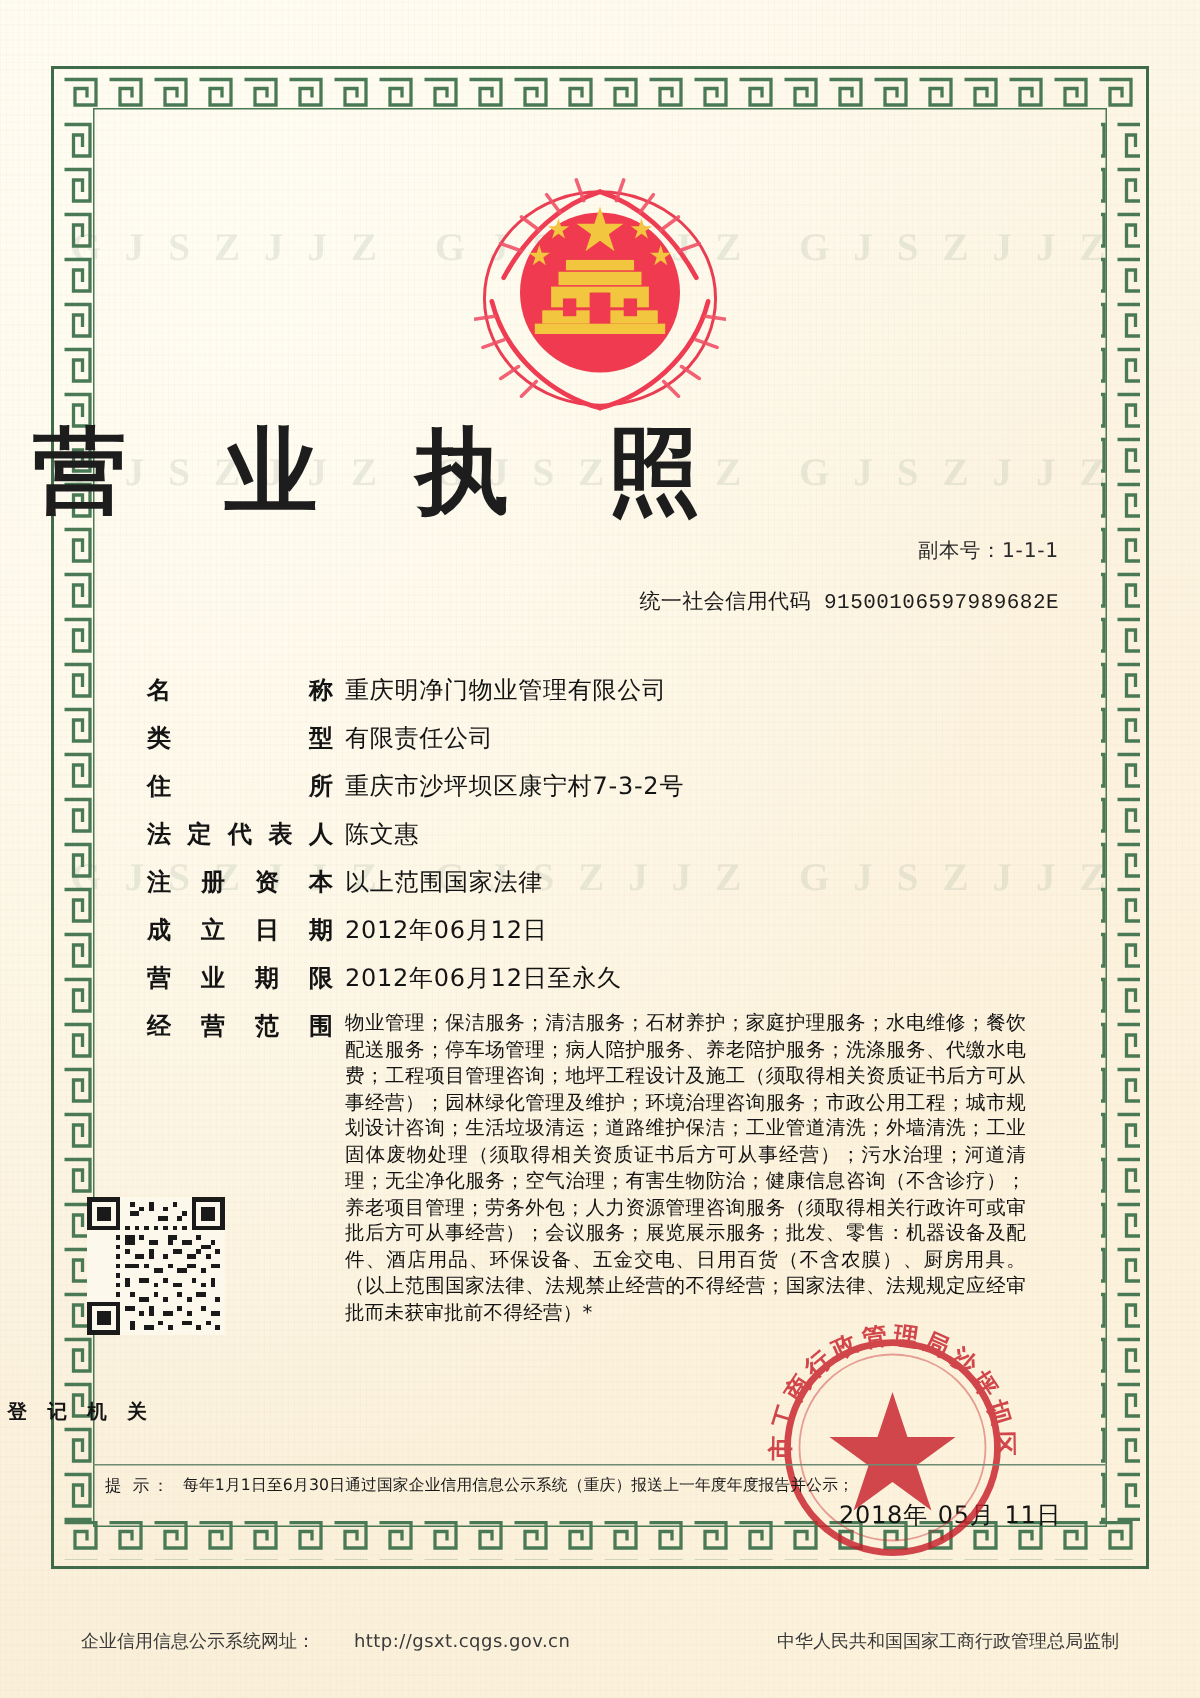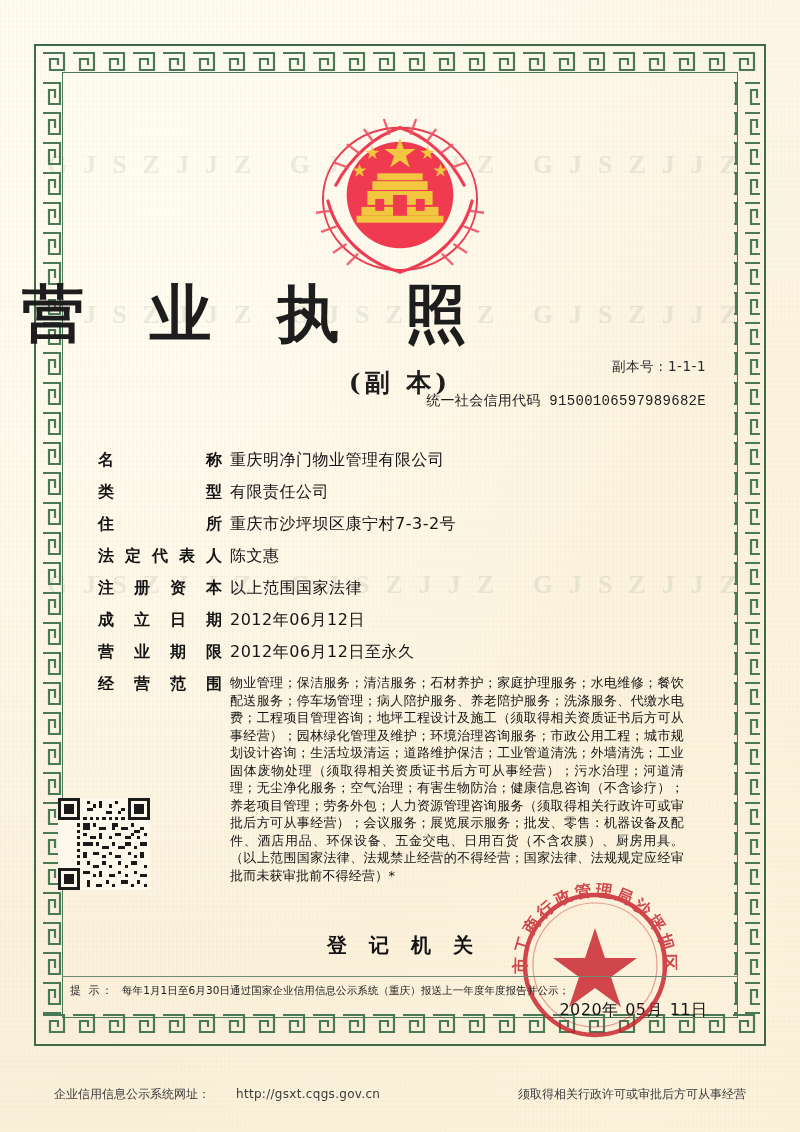--- a/index.html
+++ b/index.html
@@ -160,23 +160,23 @@
     left: 58px; top: 798px;
     width: 92px; height: 92px;
     background: #fff;
   }
 
   
   #authority {
     position: absolute;
     left: 0; top: 932px;
     width: 100%;
-    text-align: center;
-    font-family: Liberation Mono, monospace;
-    font-size: 20px;
+    text-align: left;
+    font-family: Liberation Sans, sans-serif;
+    font-size: 13px;
     font-weight: bold;
     letter-spacing: 5px;
     color: #141414;
     text-indent: 5px;
   }
   #date-line {
     position: absolute;
     right: 92px; top: 1000px;
     font-family: "DejaVu Sans", sans-serif;
     font-size: 16px;
@@ -322,21 +322,20 @@
         <polygon points="85,22 88.8,33.5 100.8,33.5 91,40.6 94.8,52.1 85,45 75.2,52.1 79,40.6 69.2,33.5 81.2,33.5"></polygon>
         <polygon points="57,30 58.7,35.2 64.2,35.2 59.7,38.4 61.4,43.6 57,40.4 52.6,43.6 54.3,38.4 49.8,35.2 55.3,35.2"></polygon>
         <polygon points="113,30 114.7,35.2 120.2,35.2 115.7,38.4 117.4,43.6 113,40.4 108.6,43.6 110.3,38.4 105.8,35.2 111.3,35.2"></polygon>
         <polygon points="44,48 45.7,53.2 51.2,53.2 46.7,56.4 48.4,61.6 44,58.4 39.6,61.6 41.3,56.4 36.8,53.2 42.3,53.2"></polygon>
         <polygon points="126,48 127.7,53.2 133.2,53.2 128.7,56.4 130.4,61.6 126,58.4 121.6,61.6 123.3,56.4 118.8,53.2 124.3,53.2"></polygon>
       </g>
     </g>
   </svg>
 
   <div id="title">营 业 执 照</div>
-  <div id="subtitle">(副  本)</div>
   <div id="copy-no">副本号：1-1-1</div>
   <div id="credit-code">统一社会信用代码 91500106597989682E</div>
 
   <div id="fields">
 
     <div class="row">
       <div class="label">
         <span>名</span>
         <span>称</span>
       </div>
@@ -437,21 +436,21 @@
       <path d="M9 20h1v1H9zM11 21h2v1h-2zM14 20h1v1h-1zM16 21h1v1h-1zM19 20h1v1h-1zM21 21h1v1h-1zM23 20h2v1h-2zM27 21h1v1h-1z"></path>
       <path d="M8 23h2v1H8zM11 24h1v1h-1zM13 23h1v2h-1zM16 24h2v1h-2zM19 23h1v1h-1zM21 24h1v1h-1zM24 23h1v1h-1zM26 24h2v1h-2z"></path>
       <path d="M9 26h1v2H9zM12 27h2v1h-2zM15 26h1v1h-1zM17 27h1v1h-1zM20 26h2v1h-2zM23 27h1v1h-1zM25 26h1v1h-1zM27 27h1v1h-1z"></path>
       <path d="M22 12h1v1h-1zM20 15h1v1h-1zM8 14h1v1H8zM18 8h1v1h-1z"></path>
     </g>
   </svg>
 
   <div id="authority">登 记 机 关</div>
 
   <div id="date-line">
-    <span class="num">2020</span><span>年</span>
+    <span class="num">2018</span><span>年</span>
     <span class="num">05</span><span>月</span>
     <span class="num">11</span><span>日</span>
   </div>
 
   <svg id="seal" viewBox="0 0 178 178">
     <defs>
       <path id="sealArc" d="M 20 89 A 69 69 0 1 1 158 89"></path>
     </defs>
     <g opacity="0.82">
       <circle cx="89" cy="89" r="70" fill="none" stroke="#c8212b" stroke-width="4.5"></circle>
@@ -473,14 +472,14 @@
     </div>
   </div>
 
 </div>
 
 <div id="footer">
   <div id="footer-left">
     <span>企业信用信息公示系统网址：</span>
     <span class="url">http://gsxt.cqgs.gov.cn</span>
   </div>
-  <div>须取得相关行政许可或审批后方可从事经营</div>
+  <div>中华人民共和国国家工商行政管理总局监制</div>
 </div>
 
 </body></html>

